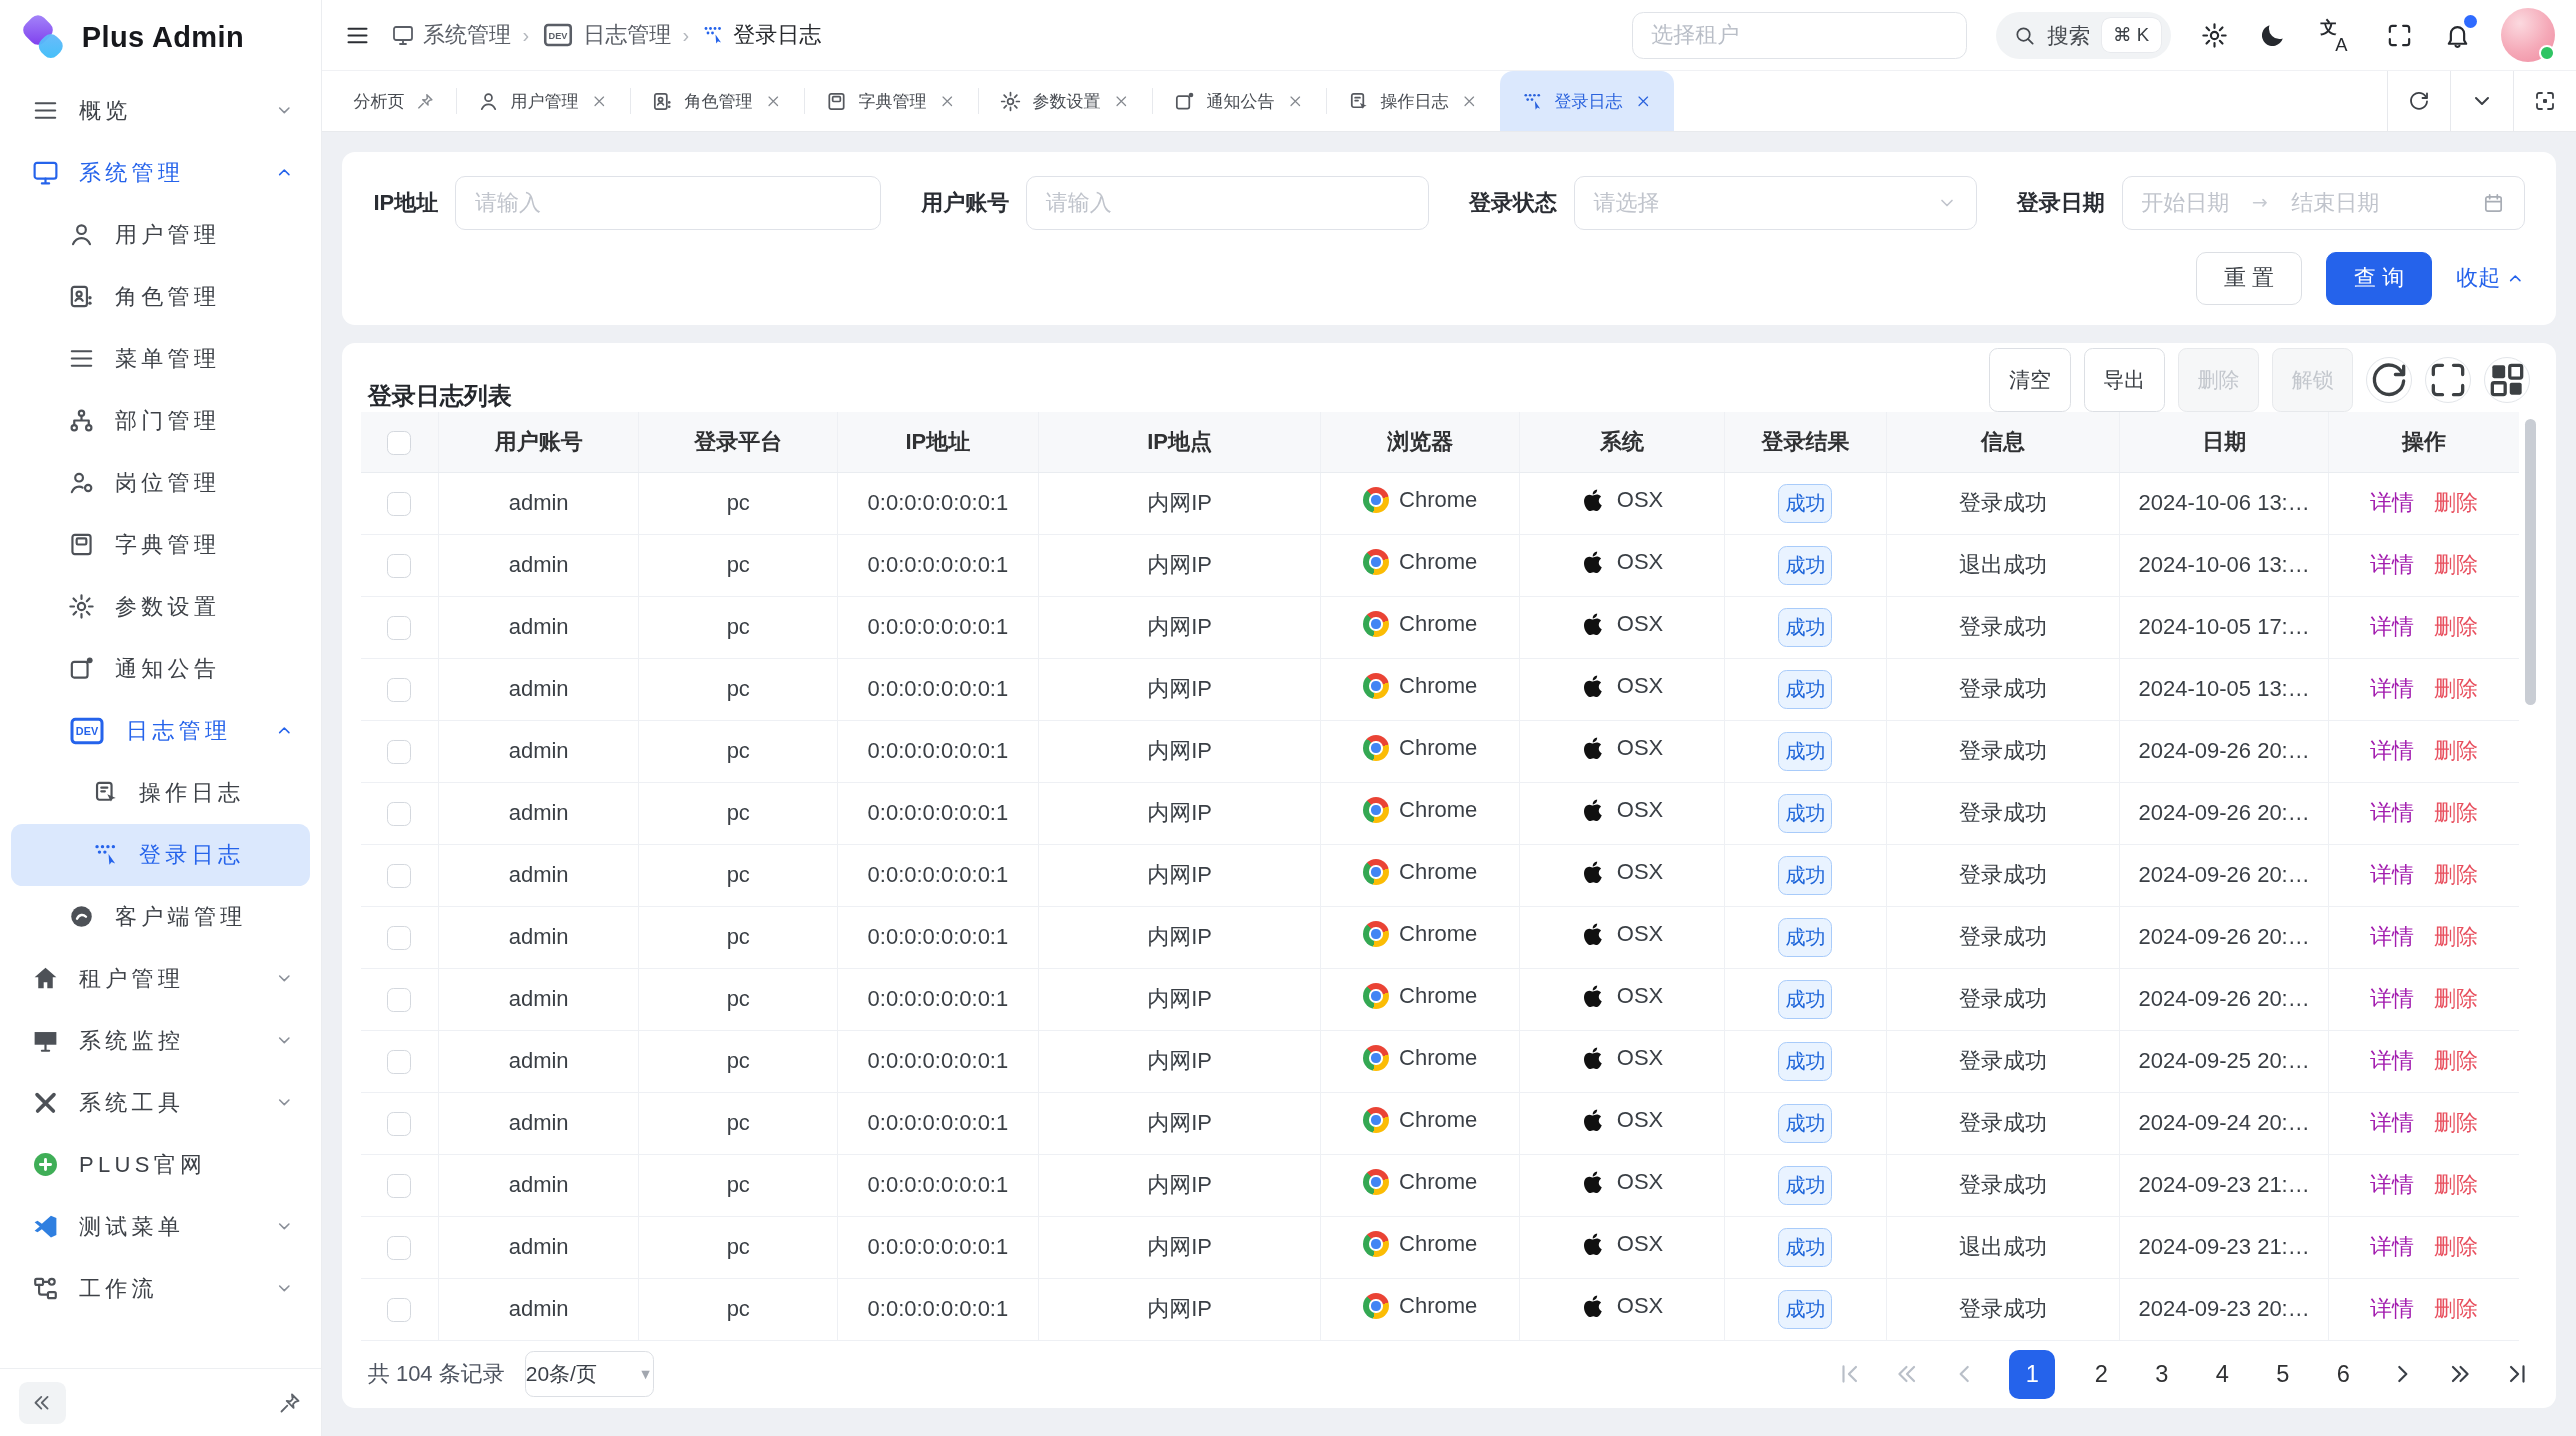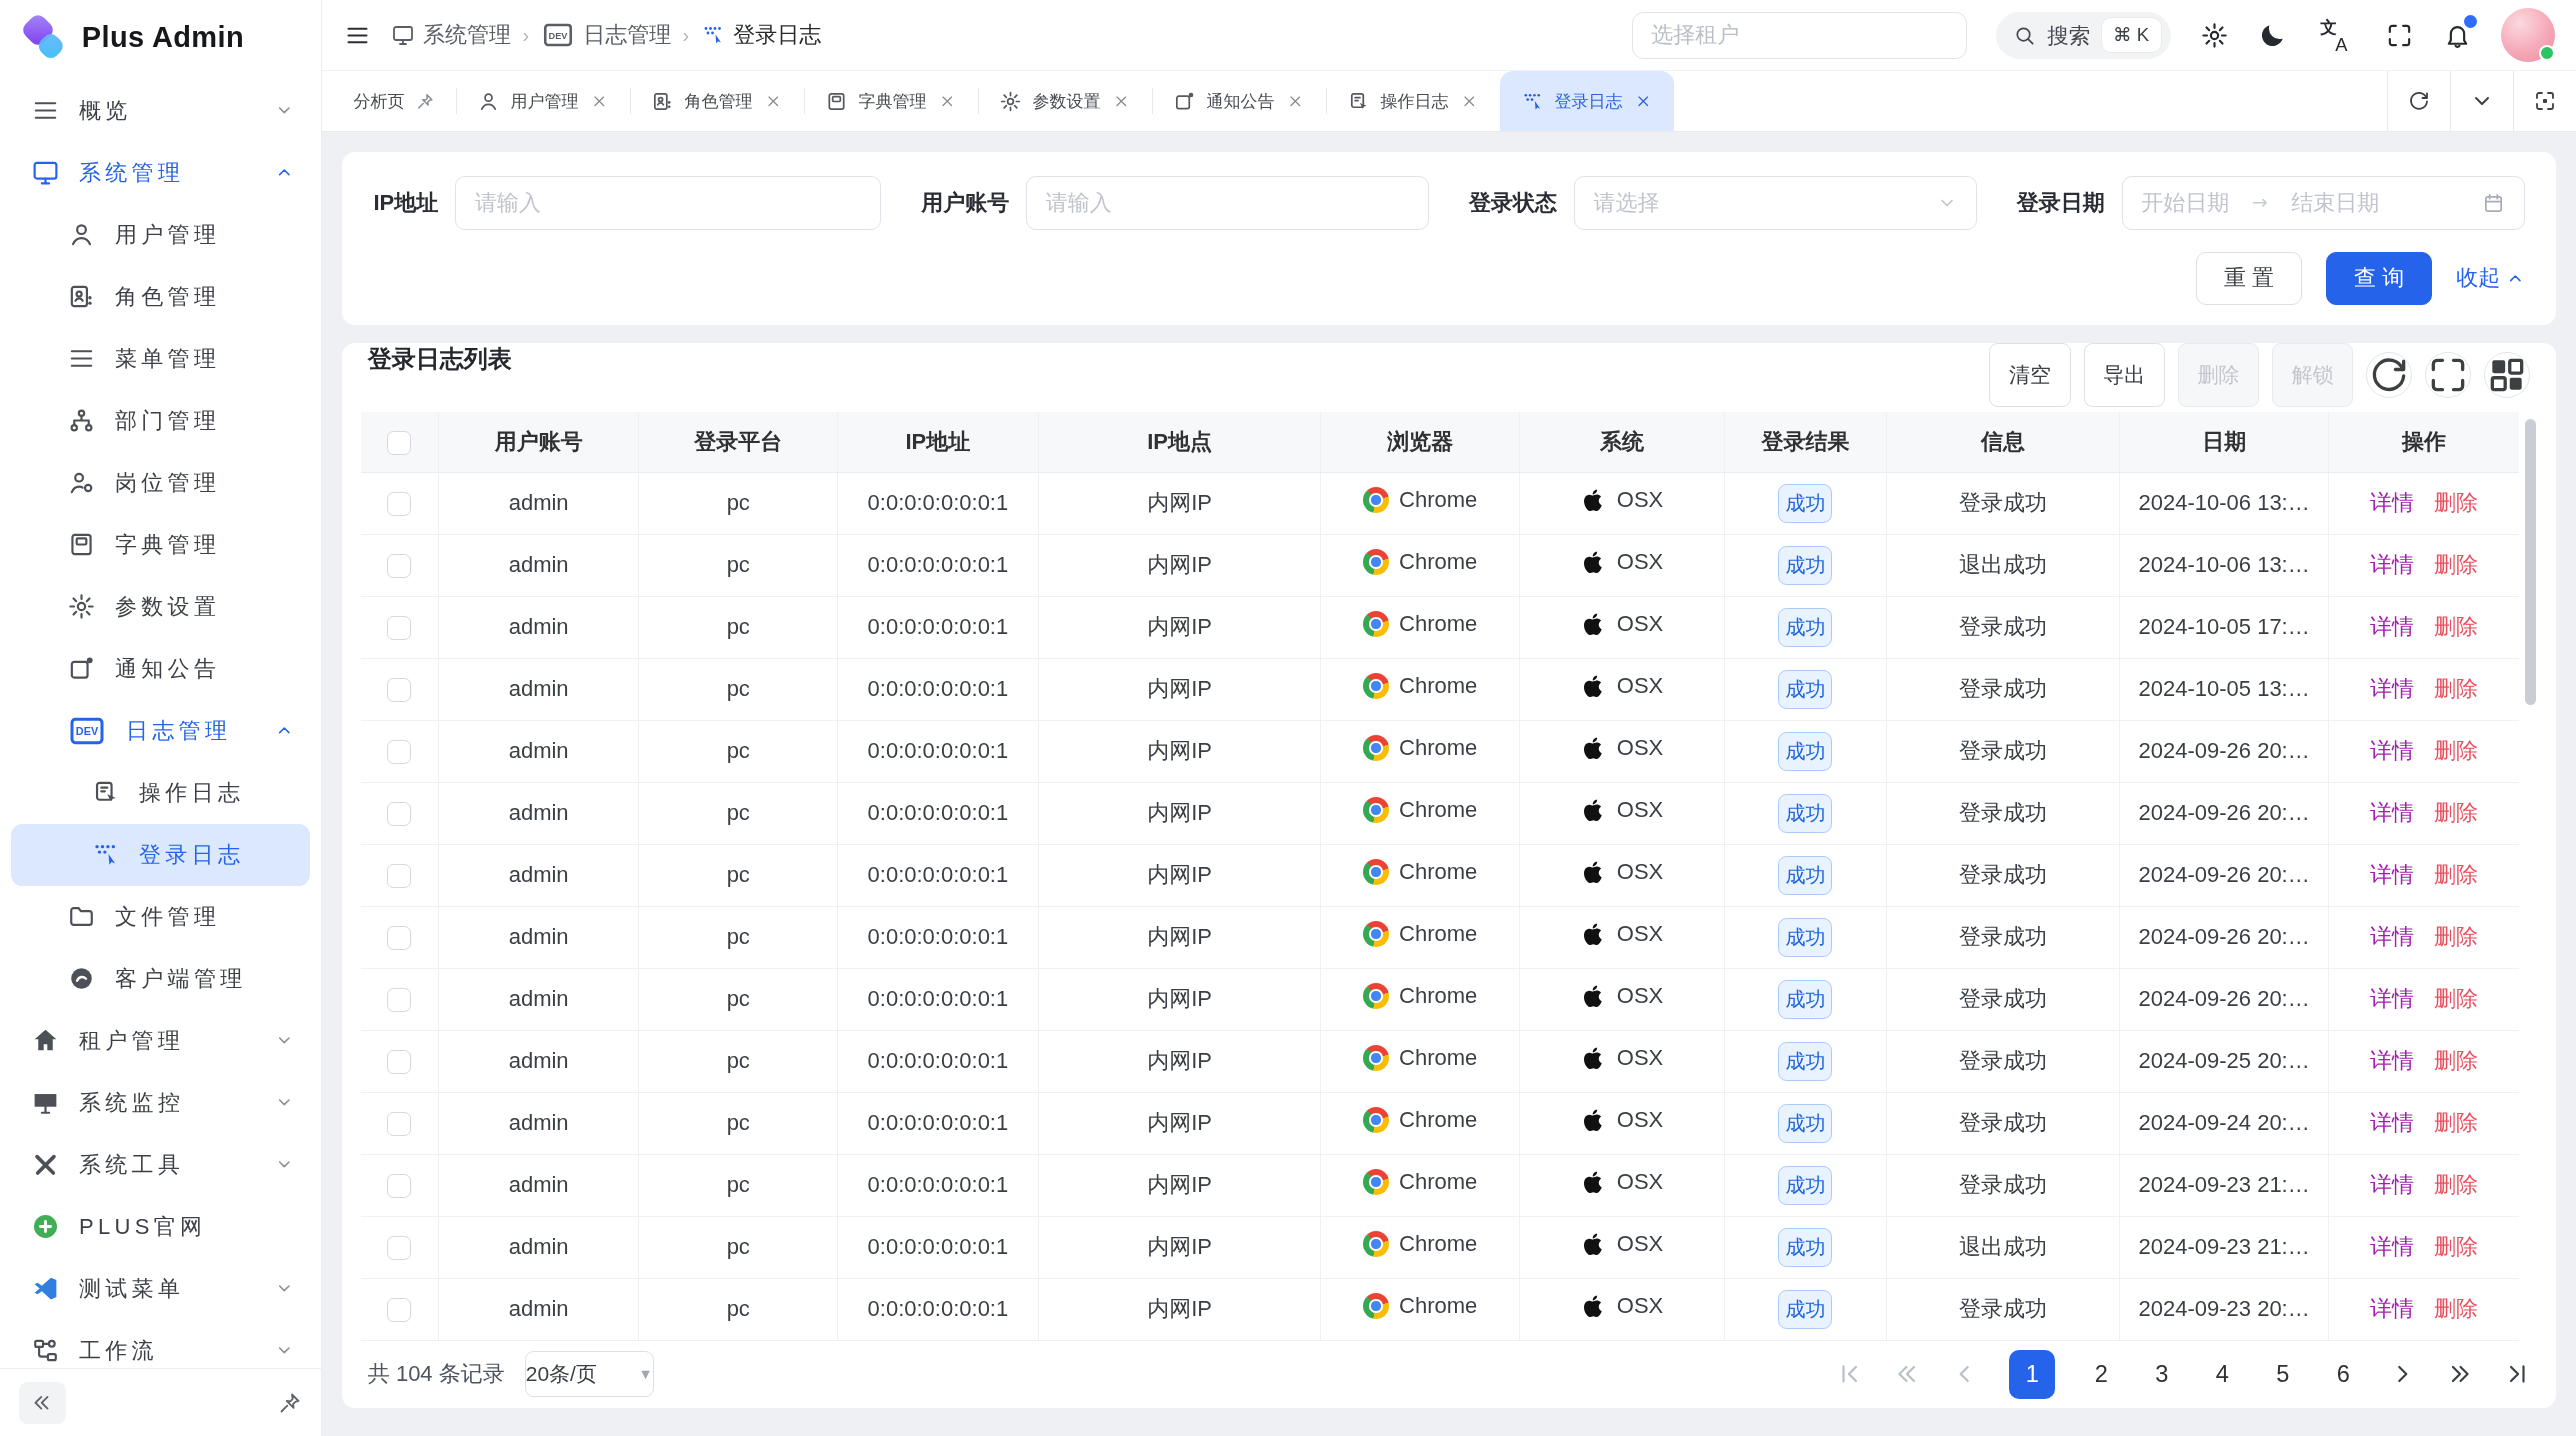--- a/index.html
+++ b/index.html
@@ -77,21 +77,21 @@
   .fdate{gap:7.2px;cursor:pointer}
   .fdate .dr-sep{color:#c6cad1;font-size:21.5px;margin:0 13px}
   .fdate .cal{margin-left:auto;color:#a8adb5;font-size:23px}
   .filter-actions{display:flex;align-items:center;justify-content:flex-end;gap:24px;margin-top:21.5px}
   .btn{height:53px;padding:0 27px;border-radius:10px;border:0.7px solid #dcdfe4;background:#fff;font-size:22px;color:#3c4046;cursor:pointer;font-family:inherit}
   .btn.primary{background:#2563eb;border-color:#2563eb;color:#fff}
   .link-collapse{color:#2563eb;font-size:22px;display:flex;align-items:center;gap:5.7px;cursor:pointer}
 
   
   .table-card{background:#fff;border-radius:13px;margin-top:18.6px;padding:0 18.6px;position:relative}
-  .card-head{height:69px;display:flex;align-items:flex-start;padding:0 7.2px}
+  .card-head{height:69px;display:flex;align-items:flex-end;padding:0 7.2px}
   .card-title{font-size:24px;font-weight:bold;color:#24272c}
   .toolbar{margin-left:auto;display:flex;align-items:center;gap:13px}
   .tbtn{height:64px;padding:0 18.6px;border-radius:8.6px;border:0.7px solid #dcdfe4;background:#fff;font-size:21px;color:#3c4046;cursor:pointer;font-family:inherit}
   .tbtn:disabled{background:#f6f7f8;color:#c3c7cd;border-color:#e7e9ec;cursor:default}
   .cbtn{width:46px;height:46px;border-radius:50%;border:0.7px solid #e2e5e9;background:#fff;display:flex;align-items:center;justify-content:center;font-size:21.5px;color:#3c4043;cursor:pointer}
   .table-wrap{position:relative}
   table{width:calc(100% - 18.6px);border-collapse:collapse;table-layout:fixed}
   th,td{border-right:0.7px solid #eef0f4;text-align:center;overflow:hidden;white-space:nowrap}
   th:last-child,td:last-child{border-right:none}
   thead th{background:#f7f8fa;height:60px;font-size:22px;font-weight:bold;color:#303133;border-bottom:0.7px solid #e9ecf0}
@@ -268,28 +268,20 @@
                 <circle cx="9.5" cy="5.5" r="1.4"></circle>
                 <circle cx="14" cy="5.5" r="1.4"></circle>
                 <circle cx="18.5" cy="5.5" r="1.4"></circle>
                 <circle cx="7" cy="10" r="1.4"></circle>
                 <circle cx="11.5" cy="10" r="1.4"></circle>
               </g>
               <path d="M14.5 11.5l5.5 8-3-1.2-1.8 2.2z" fill="currentColor" stroke="none"></path>
             </svg>
           </span>
           <span class="lab">登录日志</span>
-        </div>
-        <div class="mi l2">
-          <span class="ic mic">
-            <svg viewBox="0 0 24 24" fill="none" stroke="currentColor" stroke-width="1.8" stroke-linecap="round" stroke-linejoin="round">
-              <path d="M3.5 7a2 2 0 0 1 2-2h4l2 2.5h7a2 2 0 0 1 2 2V17a2 2 0 0 1-2 2h-13a2 2 0 0 1-2-2z"></path>
-            </svg>
-          </span>
-          <span class="lab">文件管理</span>
         </div>
         <div class="mi l2">
           <span class="ic mic">
             <svg viewBox="0 0 24 24" fill="none" stroke="currentColor" stroke-width="1.8" stroke-linecap="round" stroke-linejoin="round">
               <circle cx="12" cy="12" r="8.5" fill="currentColor" stroke="none"></circle>
               <path d="M8.3 13.8c1.8-3.8 5.2-3.8 7.4-1.6" stroke="#fff" stroke-width="2"></path>
             </svg>
           </span>
           <span class="lab">客户端管理</span>
         </div>

